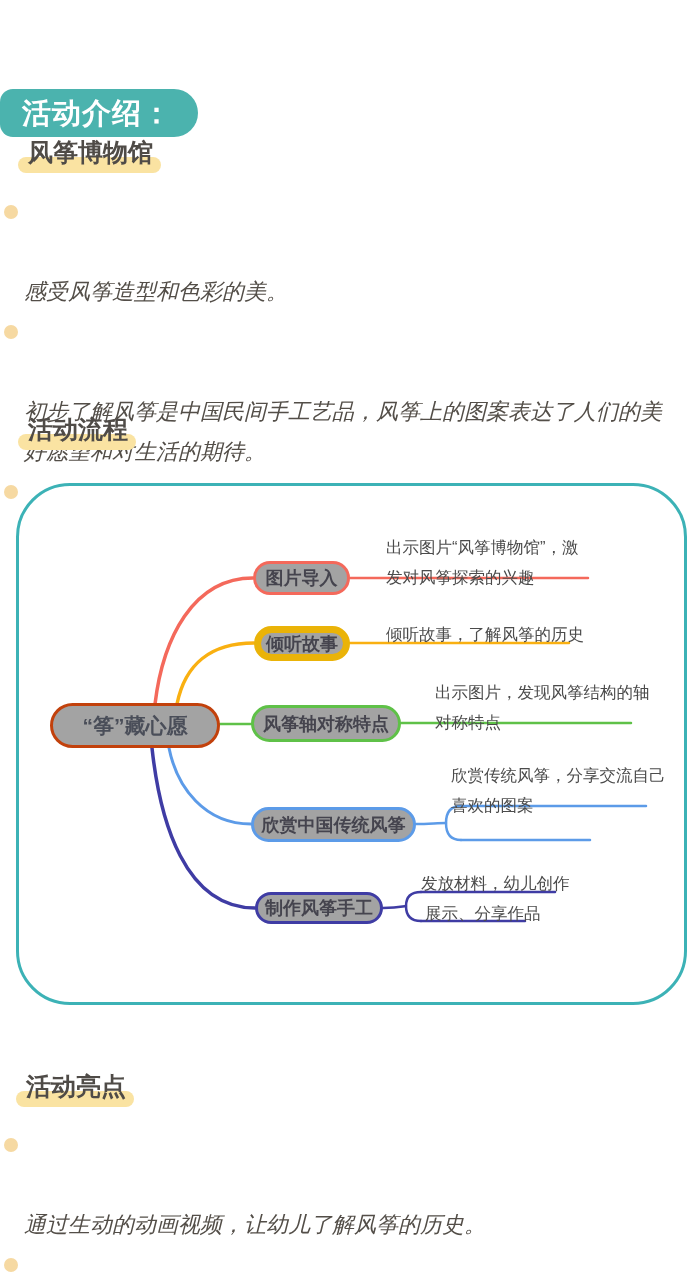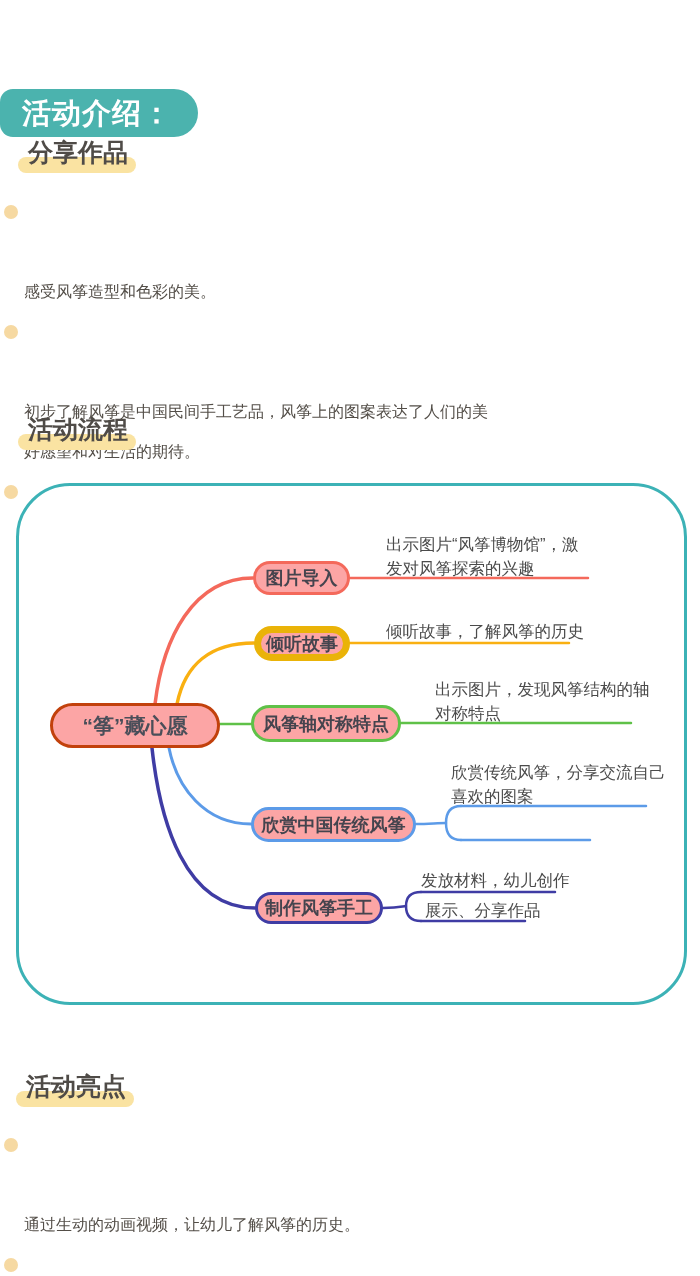--- a/index.html
+++ b/index.html
@@ -19,66 +19,66 @@
     position:absolute;font-size:25px;font-weight:700;color:#4f4b47;line-height:30px;
   }
   .sec-title .bar{
     position:absolute;left:-10px;right:-8px;bottom:-6px;height:16px;
     background:#fae3a2;border-radius:8px;z-index:0;
   }
   .sec-title .txt{position:relative;z-index:1;}
   
   .blist{position:absolute;left:4px;width:680px;list-style:none;margin:0;padding:0;}
   .blist li{
-    position:relative;padding-left:20px;font-size:16px;line-height:40px;
-    color:#534e48;white-space:pre-line;
+    position:relative;padding-left:20px;font-size:22px;line-height:40px;
+    color:#534e48;white-space:pre-line;font-style:italic;
   }
   .blist .dot{
     position:absolute;left:0;top:13px;width:14px;height:14px;border-radius:50%;
     background:#f6d9a2;
   }
   
   .map-box{
     position:absolute;left:16px;top:483px;width:665px;height:516px;
     border:3px solid #3cb2b6;border-radius:54px;background:#ffffff;
   }
   .map-box svg{position:absolute;left:0;top:0;width:665px;height:516px;overflow:visible;}
   .node{
     position:absolute;display:flex;align-items:center;justify-content:center;
-    background:#fca5a5;font-weight:700;color:#45444e;box-sizing:border-box;
+    background:#a3a3a3;font-weight:700;color:#45444e;box-sizing:border-box;
   }
   .node.root{
     left:31px;top:217px;width:170px;height:45px;border:3px solid #c2410c;
     border-radius:23px;font-size:21px;color:#4a4e59;z-index:2;
   }
   .node.b1{left:234px;top:75px;width:97px;height:34px;border:3px solid #f4695b;border-radius:17px;font-size:18px;}
   .node.b2{left:235px;top:140px;width:96px;height:35px;border:7px solid #eab308;border-radius:18px;font-size:18px;}
   .node.b3{left:232px;top:219px;width:150px;height:37px;border:3px solid #5fc148;border-radius:19px;font-size:18px;}
   .node.b4{left:232px;top:321px;width:165px;height:35px;border:3px solid #5c9be8;border-radius:18px;font-size:18px;}
   .node.b5{left:236px;top:406px;width:128px;height:32px;border:3px solid #3f3ca4;border-radius:16px;font-size:18px;}
   .note{
-    position:absolute;font-size:16.5px;line-height:24px;color:#4b4b4b;
+    position:absolute;font-size:16.5px;line-height:30px;color:#4b4b4b;
     white-space:pre-line;
   }
   .note.n1{left:367px;top:46px;width:215px;}
   .note.n2{left:367px;top:133px;width:230px;}
   .note.n3{left:416px;top:191px;width:225px;}
   .note.n4a{left:432px;top:274px;width:230px;}
   .note.n4b{left:440px;top:330px;width:200px;}
   .note.n5a{left:402px;top:382px;width:180px;}
   .note.n5b{left:406px;top:412px;width:160px;}
 </style>
 </head>
 <body>
 
 <div class="badge">活动介绍：</div>
 
 <div class="sec-title" style="left:28px;top:137px;">
   <span class="bar"></span>
-  <span class="txt">分享作品</span>
+  <span class="txt">风筝博物馆</span>
 </div>
 <ul class="blist" style="top:192px;">
   <li>
     <span class="dot"></span>
     <span>感受风筝造型和色彩的美。</span>
   </li>
   <li>
     <span class="dot"></span>
     <span>初步了解风筝是中国民间手工艺品，风筝上的图案表达了人们的美
 好愿望和对生活的期待。</span>

